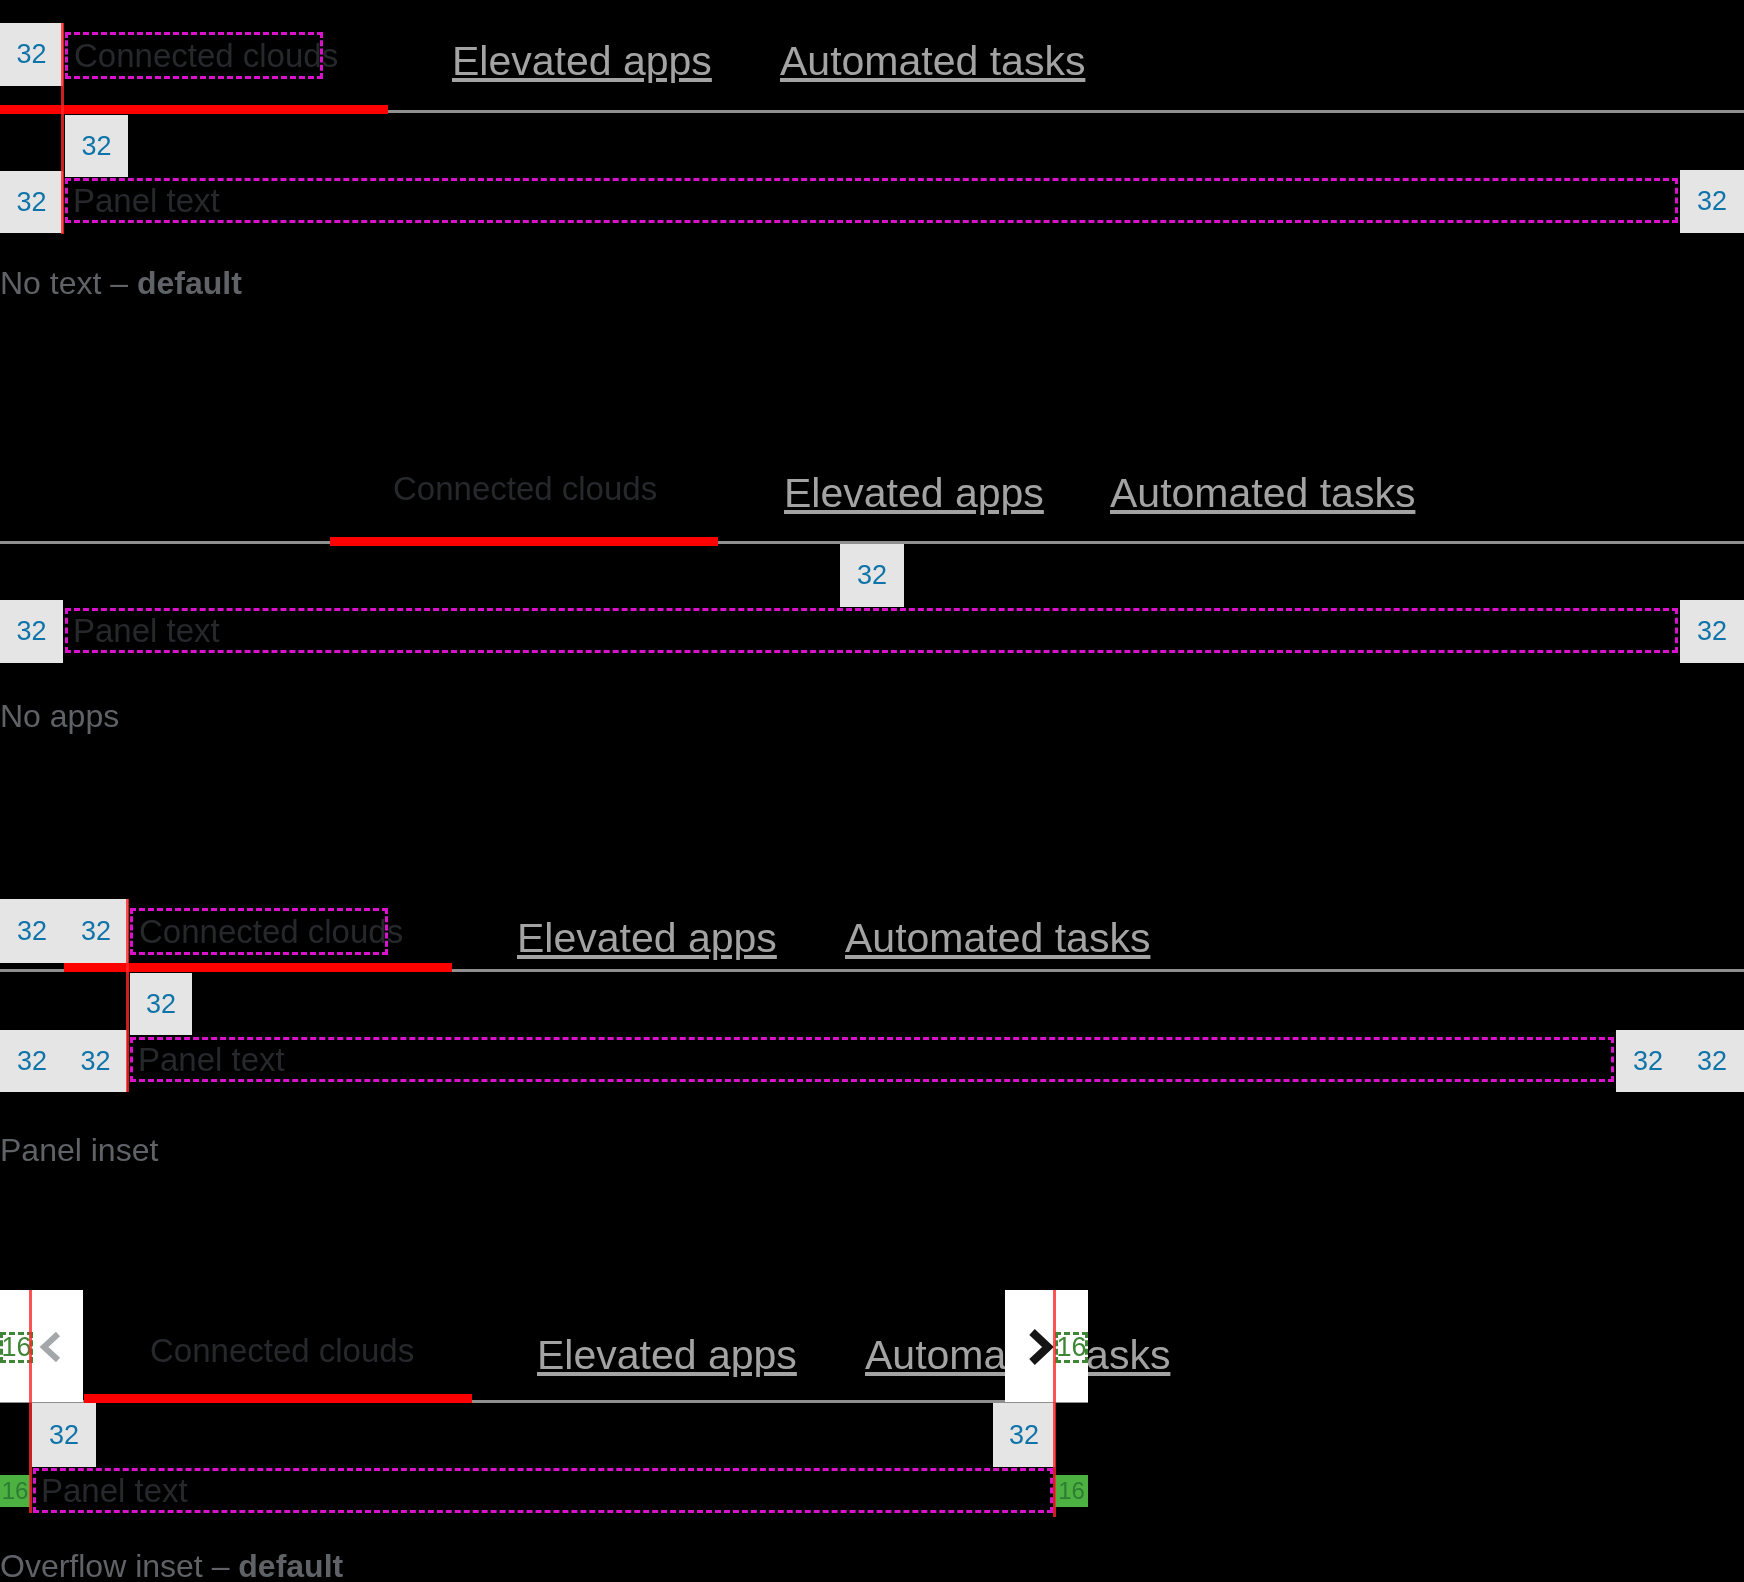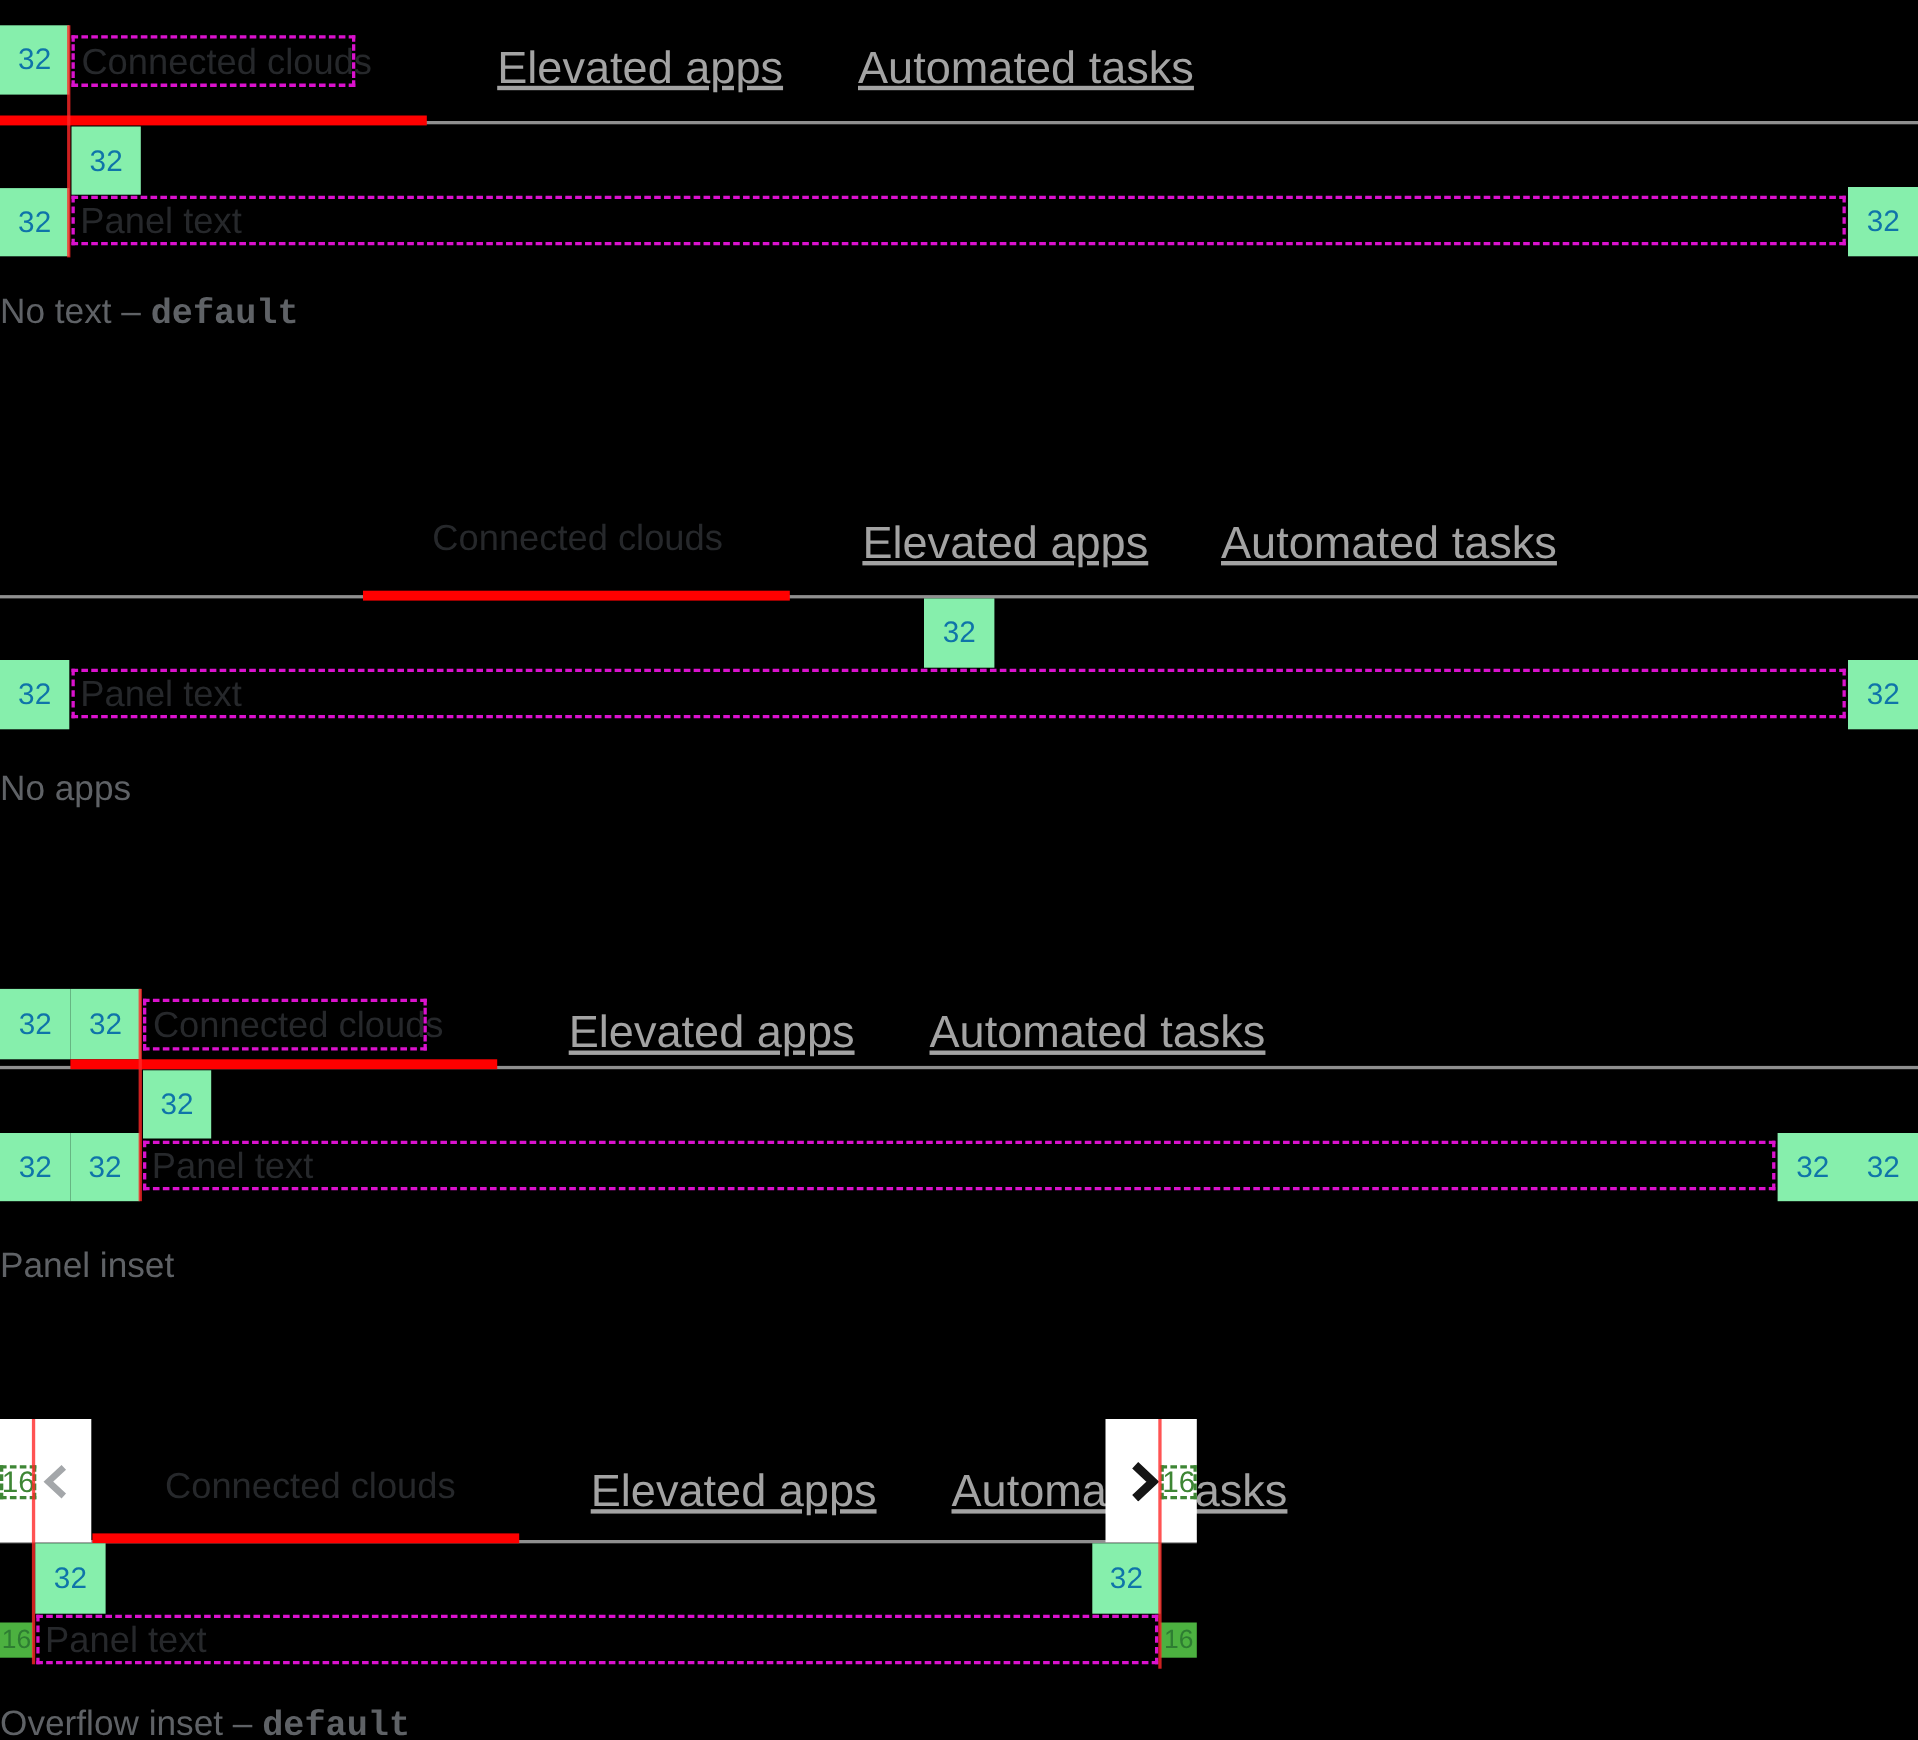--- a/index.html
+++ b/index.html
@@ -1,38 +1,38 @@
 <!DOCTYPE html>
 <html><head>
 <meta charset="utf-8">
 <style>
   html,body{margin:0;padding:0;background:#000;}
   .canvas{position:relative;width:1744px;height:1582px;background:#000;overflow:hidden;
           font-family:"Liberation Sans", sans-serif;}
   
-  .sq{position:absolute;background:#86efac;display:flex;align-items:center;justify-content:center;
+  .sq{position:absolute;background:#e5e5e5;display:flex;align-items:center;justify-content:center;
       font-size:27px;color:#0f74a9;z-index:1;}
   
   .gsq{position:absolute;background:#4cb140;display:flex;align-items:center;justify-content:center;
       font-size:24px;color:#2e7d32;z-index:3;}
   
   .mdash{position:absolute;border:3px dashed #da12cd;box-sizing:border-box;z-index:2;
          display:flex;align-items:center;}
   
   .gdash{position:absolute;border:3px dashed #3e8635;box-sizing:border-box;z-index:3;
          display:flex;align-items:center;justify-content:center;color:#3e8635;font-size:27px;}
   .redline{position:absolute;background:#f00;z-index:1;}
   .rvline{position:absolute;background:rgba(255,40,40,.8);width:3px;z-index:5;}
   .gline{position:absolute;background:#8f8f8f;height:3px;z-index:0;}
   .tab-active{position:absolute;color:#26282b;font-size:33px;white-space:nowrap;z-index:1;}
   .tab{position:absolute;color:#a3a3a3;font-size:41px;white-space:nowrap;z-index:1;text-decoration:underline;}
   .panel-label{color:#26282b;font-size:33px;padding-left:5px;white-space:nowrap;}
   .inbox-label{color:#26282b;font-size:33px;padding-left:6px;white-space:nowrap;}
   .caption{position:absolute;color:#5f6266;font-size:32px;white-space:nowrap;z-index:1;}
-  .caption b{font-weight:bold;font-family:Liberation Mono, monospace;}
+  .caption b{font-weight:bold;}
   .whitebox{position:absolute;background:#fff;z-index:2;}
   .chev{position:absolute;z-index:4;}
 </style>
 </head>
 <body>
 
 <div class="canvas">
 
   <div class="sq" style="left:0;top:23px;width:63px;height:63px">32</div>
   <div class="mdash" style="left:65px;top:32px;width:258px;height:47px">

